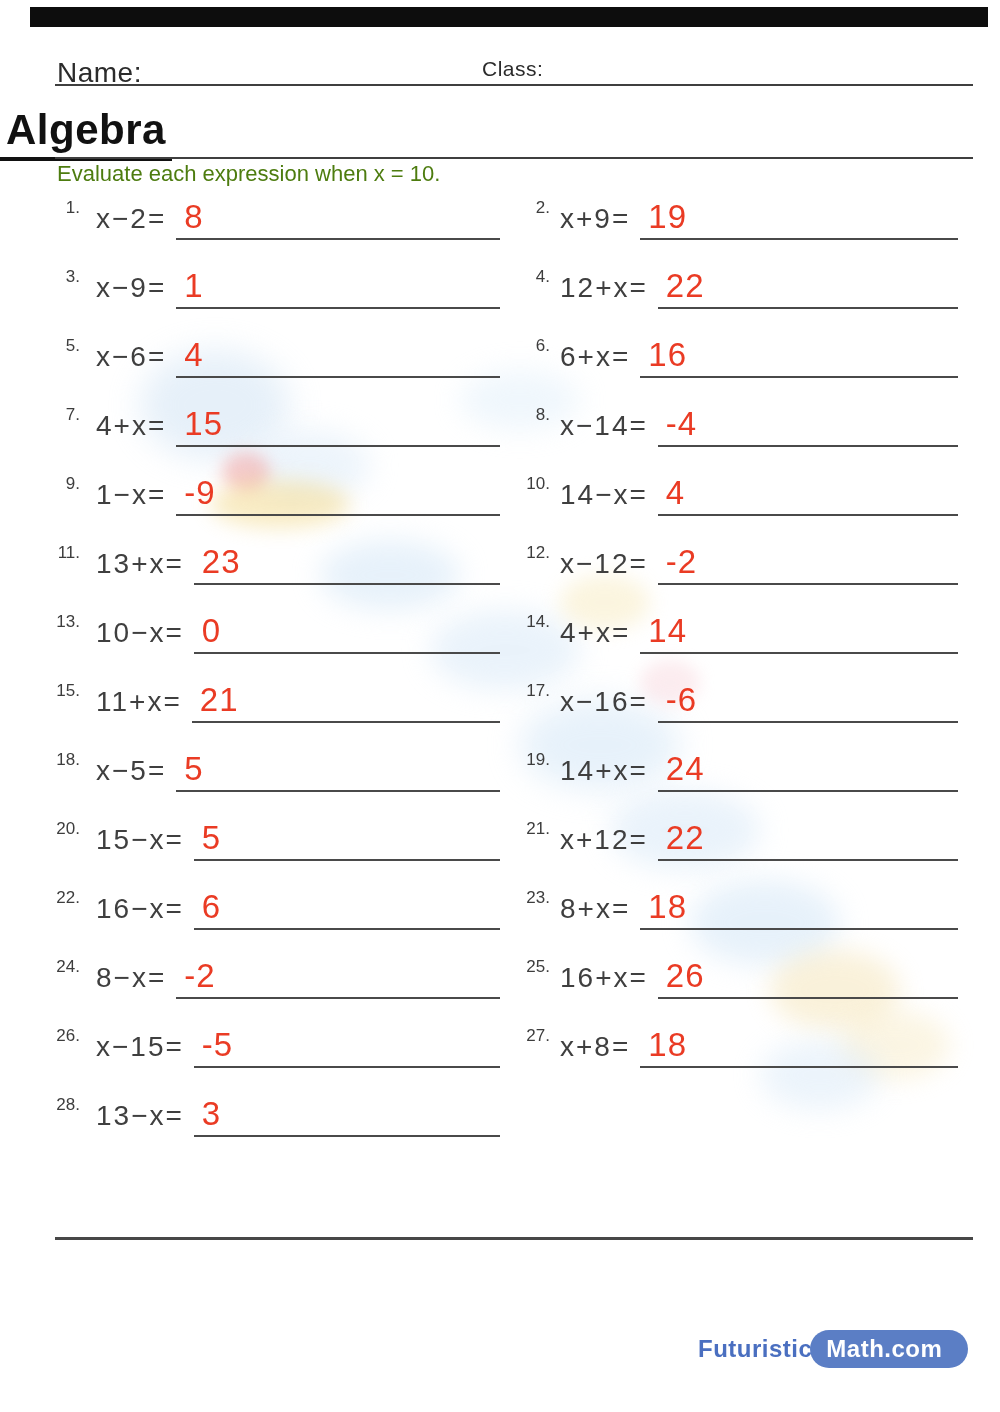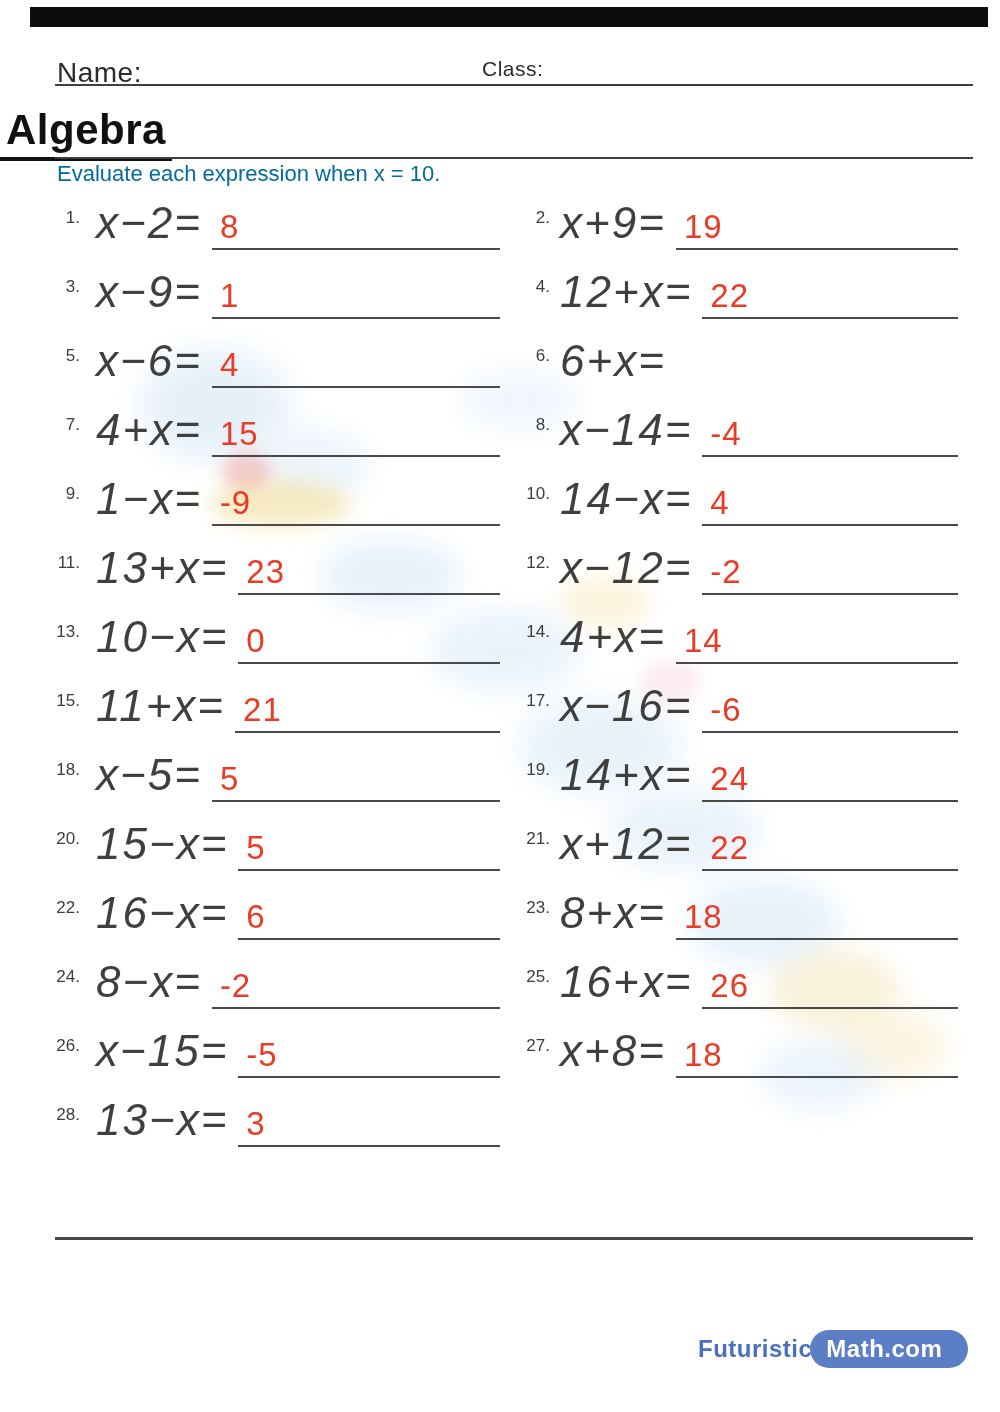--- a/index.html
+++ b/index.html
@@ -19,35 +19,35 @@
   .name-label{position:absolute;left:57px;top:57px;font-size:28px;color:#2b2b2b;letter-spacing:.5px;}
   .class-label{position:absolute;left:482px;top:57px;font-size:21px;color:#2b2b2b;letter-spacing:.5px;}
   .head-line{position:absolute;left:55px;right:27px;top:84px;height:2px;background:#3f3f3f;}
   
   .title-wrap{position:absolute;left:0;right:0;top:106px;}
   .title{
     display:inline-block;font-size:42px;font-weight:bold;color:#111;
     border-bottom:4px solid #111;padding:0 6px 3px 6px;letter-spacing:.5px;
   }
   .title-line{position:absolute;left:55px;right:27px;top:157px;height:2px;background:#3f3f3f;}
-  .instruction{position:absolute;left:57px;top:161px;font-size:22px;color:#0369a1;}
+  .instruction{position:absolute;left:57px;top:161px;font-size:22px;color:#4d7c0f;}
   
   .grid{
     position:absolute;left:28px;top:192px;
     display:grid;grid-template-columns:474px 444px;column-gap:14px;
     grid-auto-rows:69px;
   }
   .problem{display:flex;align-items:baseline;padding-top:6px;box-sizing:border-box;}
   .pnum{
     font-size:17px;color:#3d3d3d;position:relative;top:-15px;
     flex:none;text-align:right;
   }
   .problem:nth-child(odd) .pnum{width:52px;}
   .problem:nth-child(even) .pnum{width:34px;}
-  .pexpr{font-size:44px;color:#3f3f3f;letter-spacing:2px;white-space:pre;flex:none;font-style:italic;}
+  .pexpr{font-size:28px;color:#3f3f3f;letter-spacing:2px;white-space:pre;flex:none;}
   .problem:nth-child(odd) .pexpr{margin-left:16px;}
   .problem:nth-child(even) .pexpr{margin-left:10px;}
   .pline{
     flex:1;margin-left:10px;margin-right:2px;
     border-bottom:2.5px solid #4a4a4a;padding-bottom:2px;
   }
   .pans{font-size:33px;color:#ea3b24;padding-left:8px;letter-spacing:1px;}
   
   .bottom-line{position:absolute;left:55px;right:27px;top:1237px;height:3px;background:#474747;}
   .logo{position:absolute;left:698px;top:1330px;display:flex;align-items:center;}
@@ -114,20 +114,21 @@
         <span class="pline"><span class="pans">22</span></span>
       </div>
       <div class="problem">
         <span class="pnum">5.</span>
         <span class="pexpr">x−6=</span>
         <span class="pline"><span class="pans">4</span></span>
       </div>
       <div class="problem">
         <span class="pnum">6.</span>
         <span class="pexpr">6+x=</span>
+        <span class="pline"><span class="pans">16</span></span>
       </div>
       <div class="problem">
         <span class="pnum">7.</span>
         <span class="pexpr">4+x=</span>
         <span class="pline"><span class="pans">15</span></span>
       </div>
       <div class="problem">
         <span class="pnum">8.</span>
         <span class="pexpr">x−14=</span>
         <span class="pline"><span class="pans">-4</span></span>

